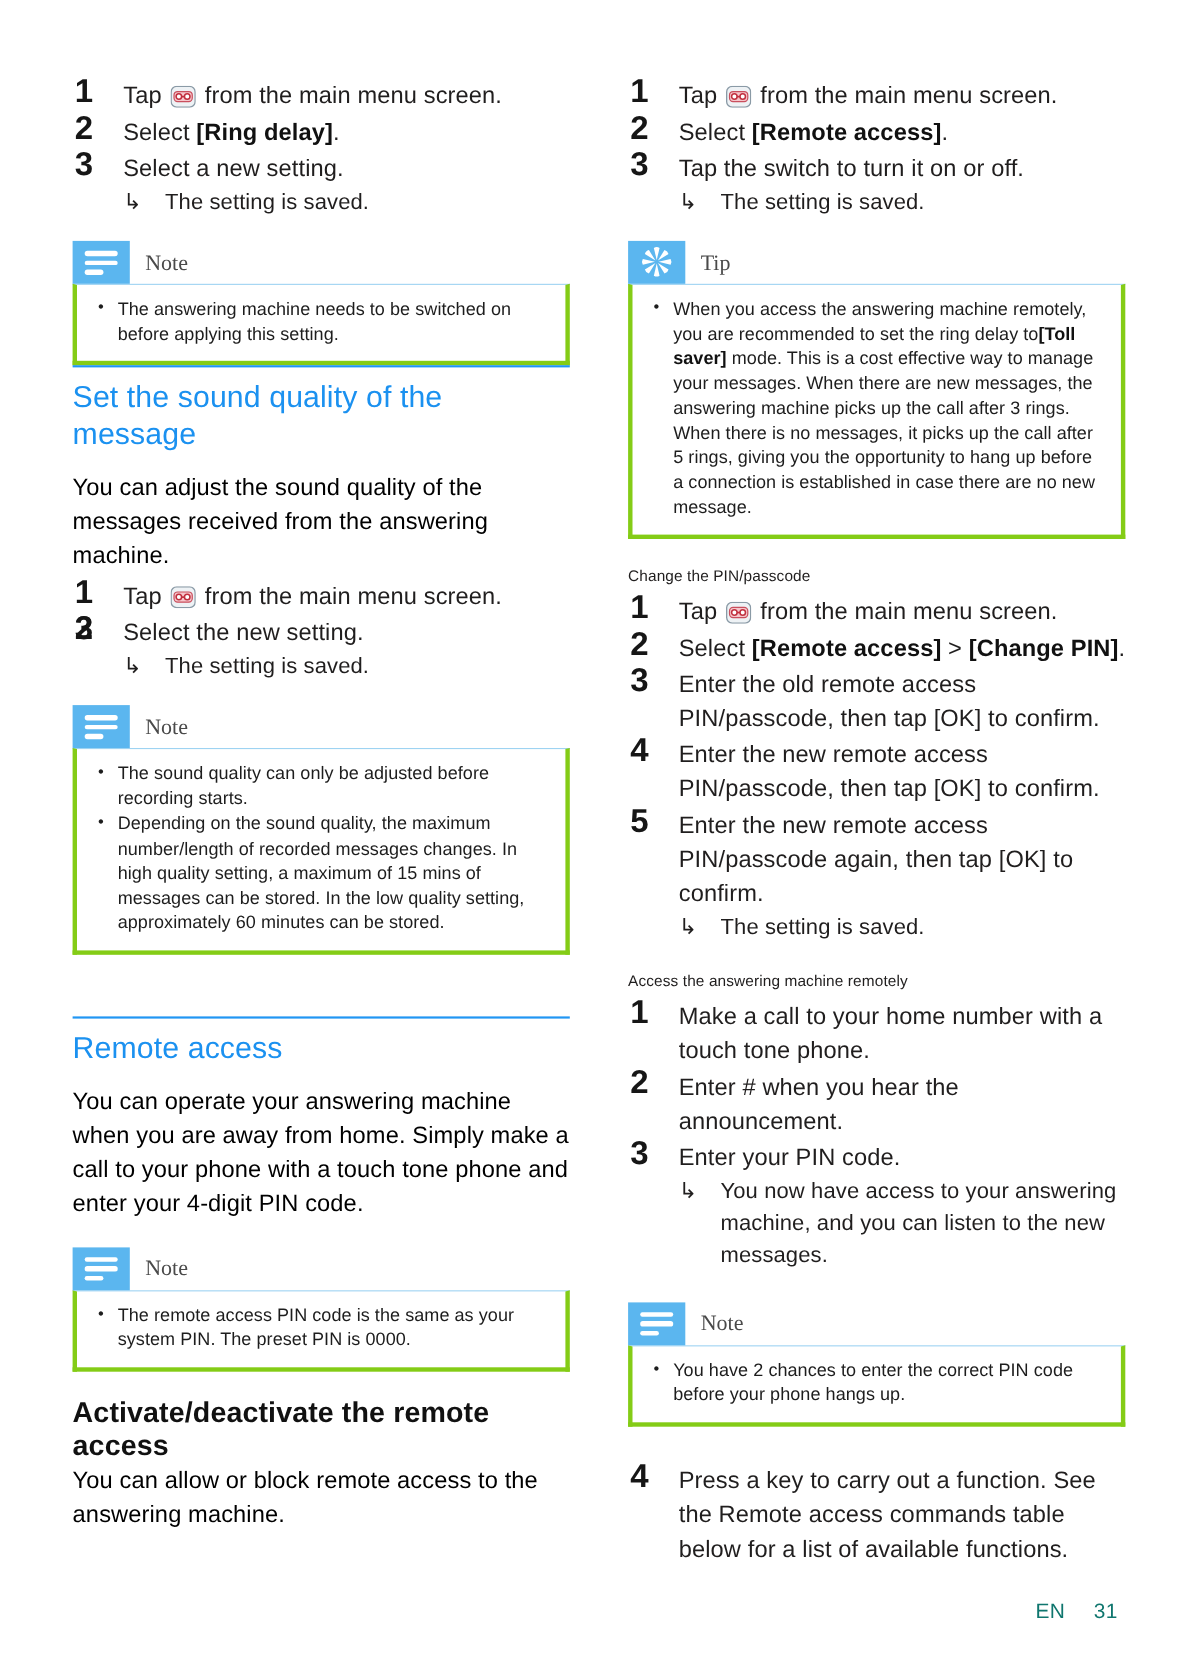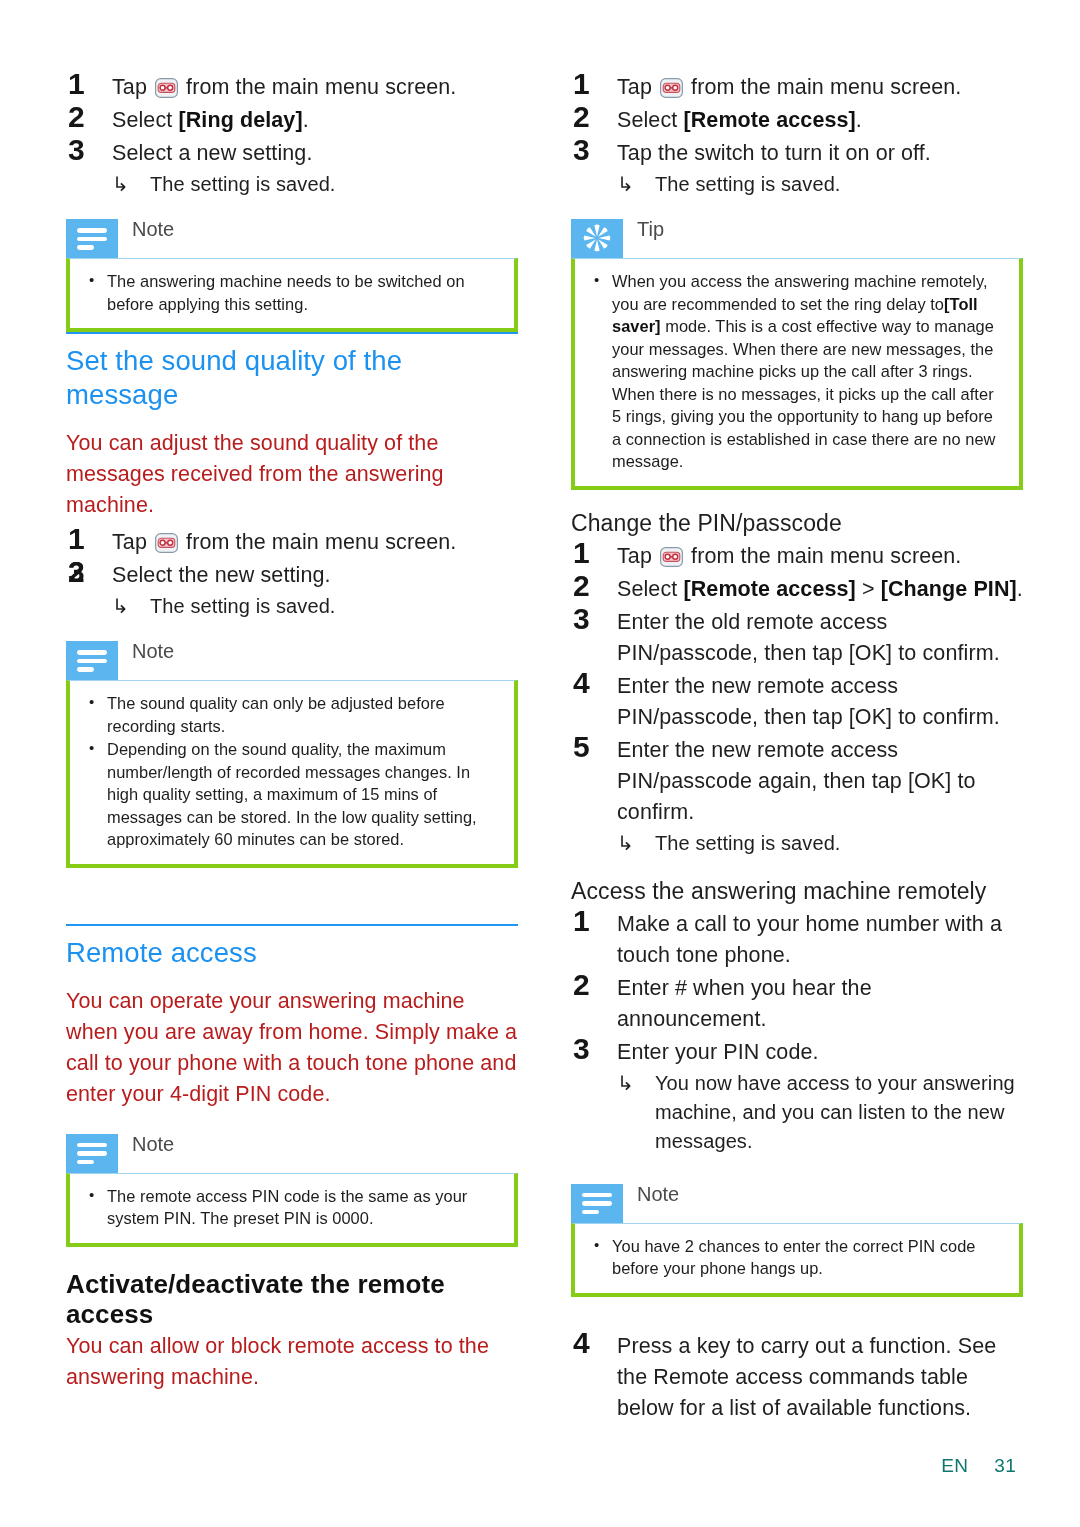--- a/index.html
+++ b/index.html
@@ -71,21 +71,23 @@
     font-size: 20px;
     line-height: 29px;
   }
 
   .bold { font-weight: bold; color: #111; text-align: right; }
 
   
   .callout { margin: 20px 0 0 0; }
   .callout-head {
     display: flex;
+    align-items: center;
     height: 39px;
+    font-family: Liberation Serif, serif;
   }
   .callout-badge {
     width: 52px;
     height: 39px;
     background: #5bb6ef;
     position: relative;
     flex: 0 0 auto;
   }
   .callout-title {
     font-size: 20px;
@@ -157,35 +159,35 @@
     color: #1b91f0;
     letter-spacing: 0.1px;
     line-height: 34px;
     margin: 0 0 0 0;
   }
 
   .para {
     font-size: 21.5px;
     line-height: 31px;
     font-weight: 300;
-    color: #b91c1c;
+    color: #000000;
     margin: 16px 0 0 0;
     letter-spacing: 0.1px;
   }
 
   .subhead {
     font-size: 26px;
     line-height: 30px;
     font-weight: bold;
     color: #111;
     margin: 22px 0 0 0;
     letter-spacing: 0.1px;
   }
   .subhead-light {
-    font-size: 23px;
+    font-size: 14px;
     line-height: 31px;
     font-weight: 300;
     color: #201e1e;
     margin: 18px 0 2px 0;
     letter-spacing: 0.1px;
   }
 
   
   .am-icon {
     display: inline-block;

